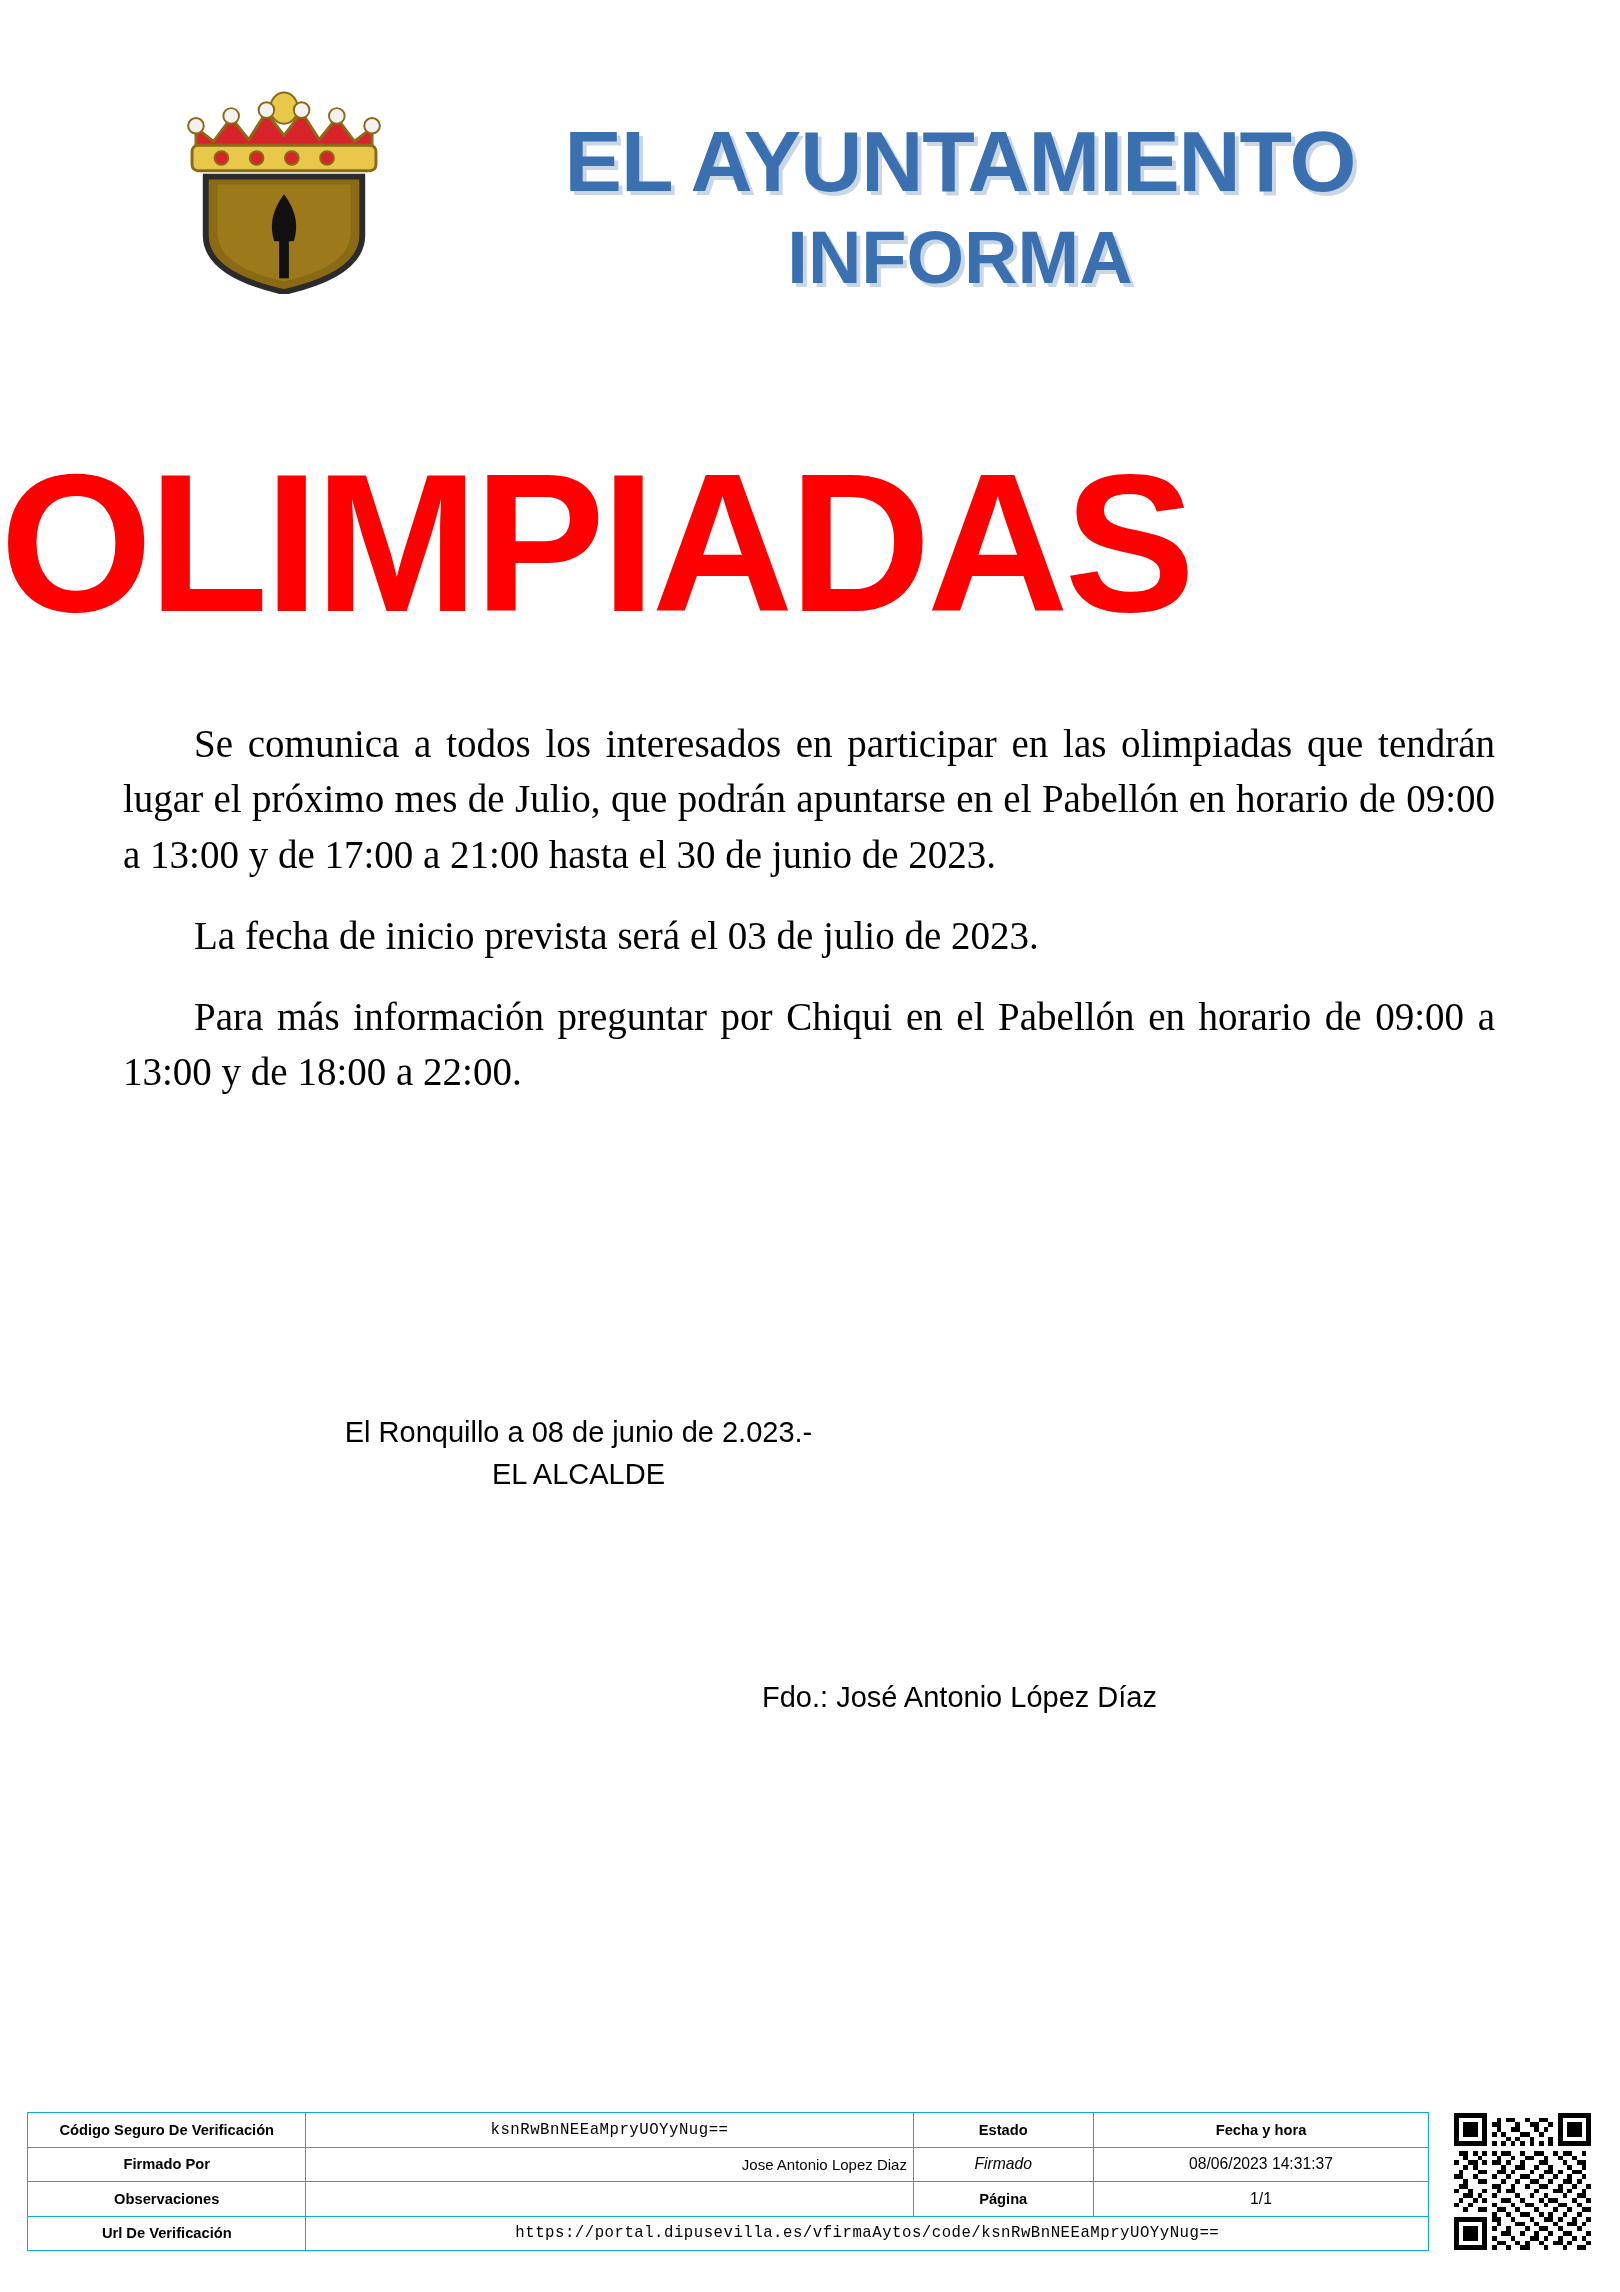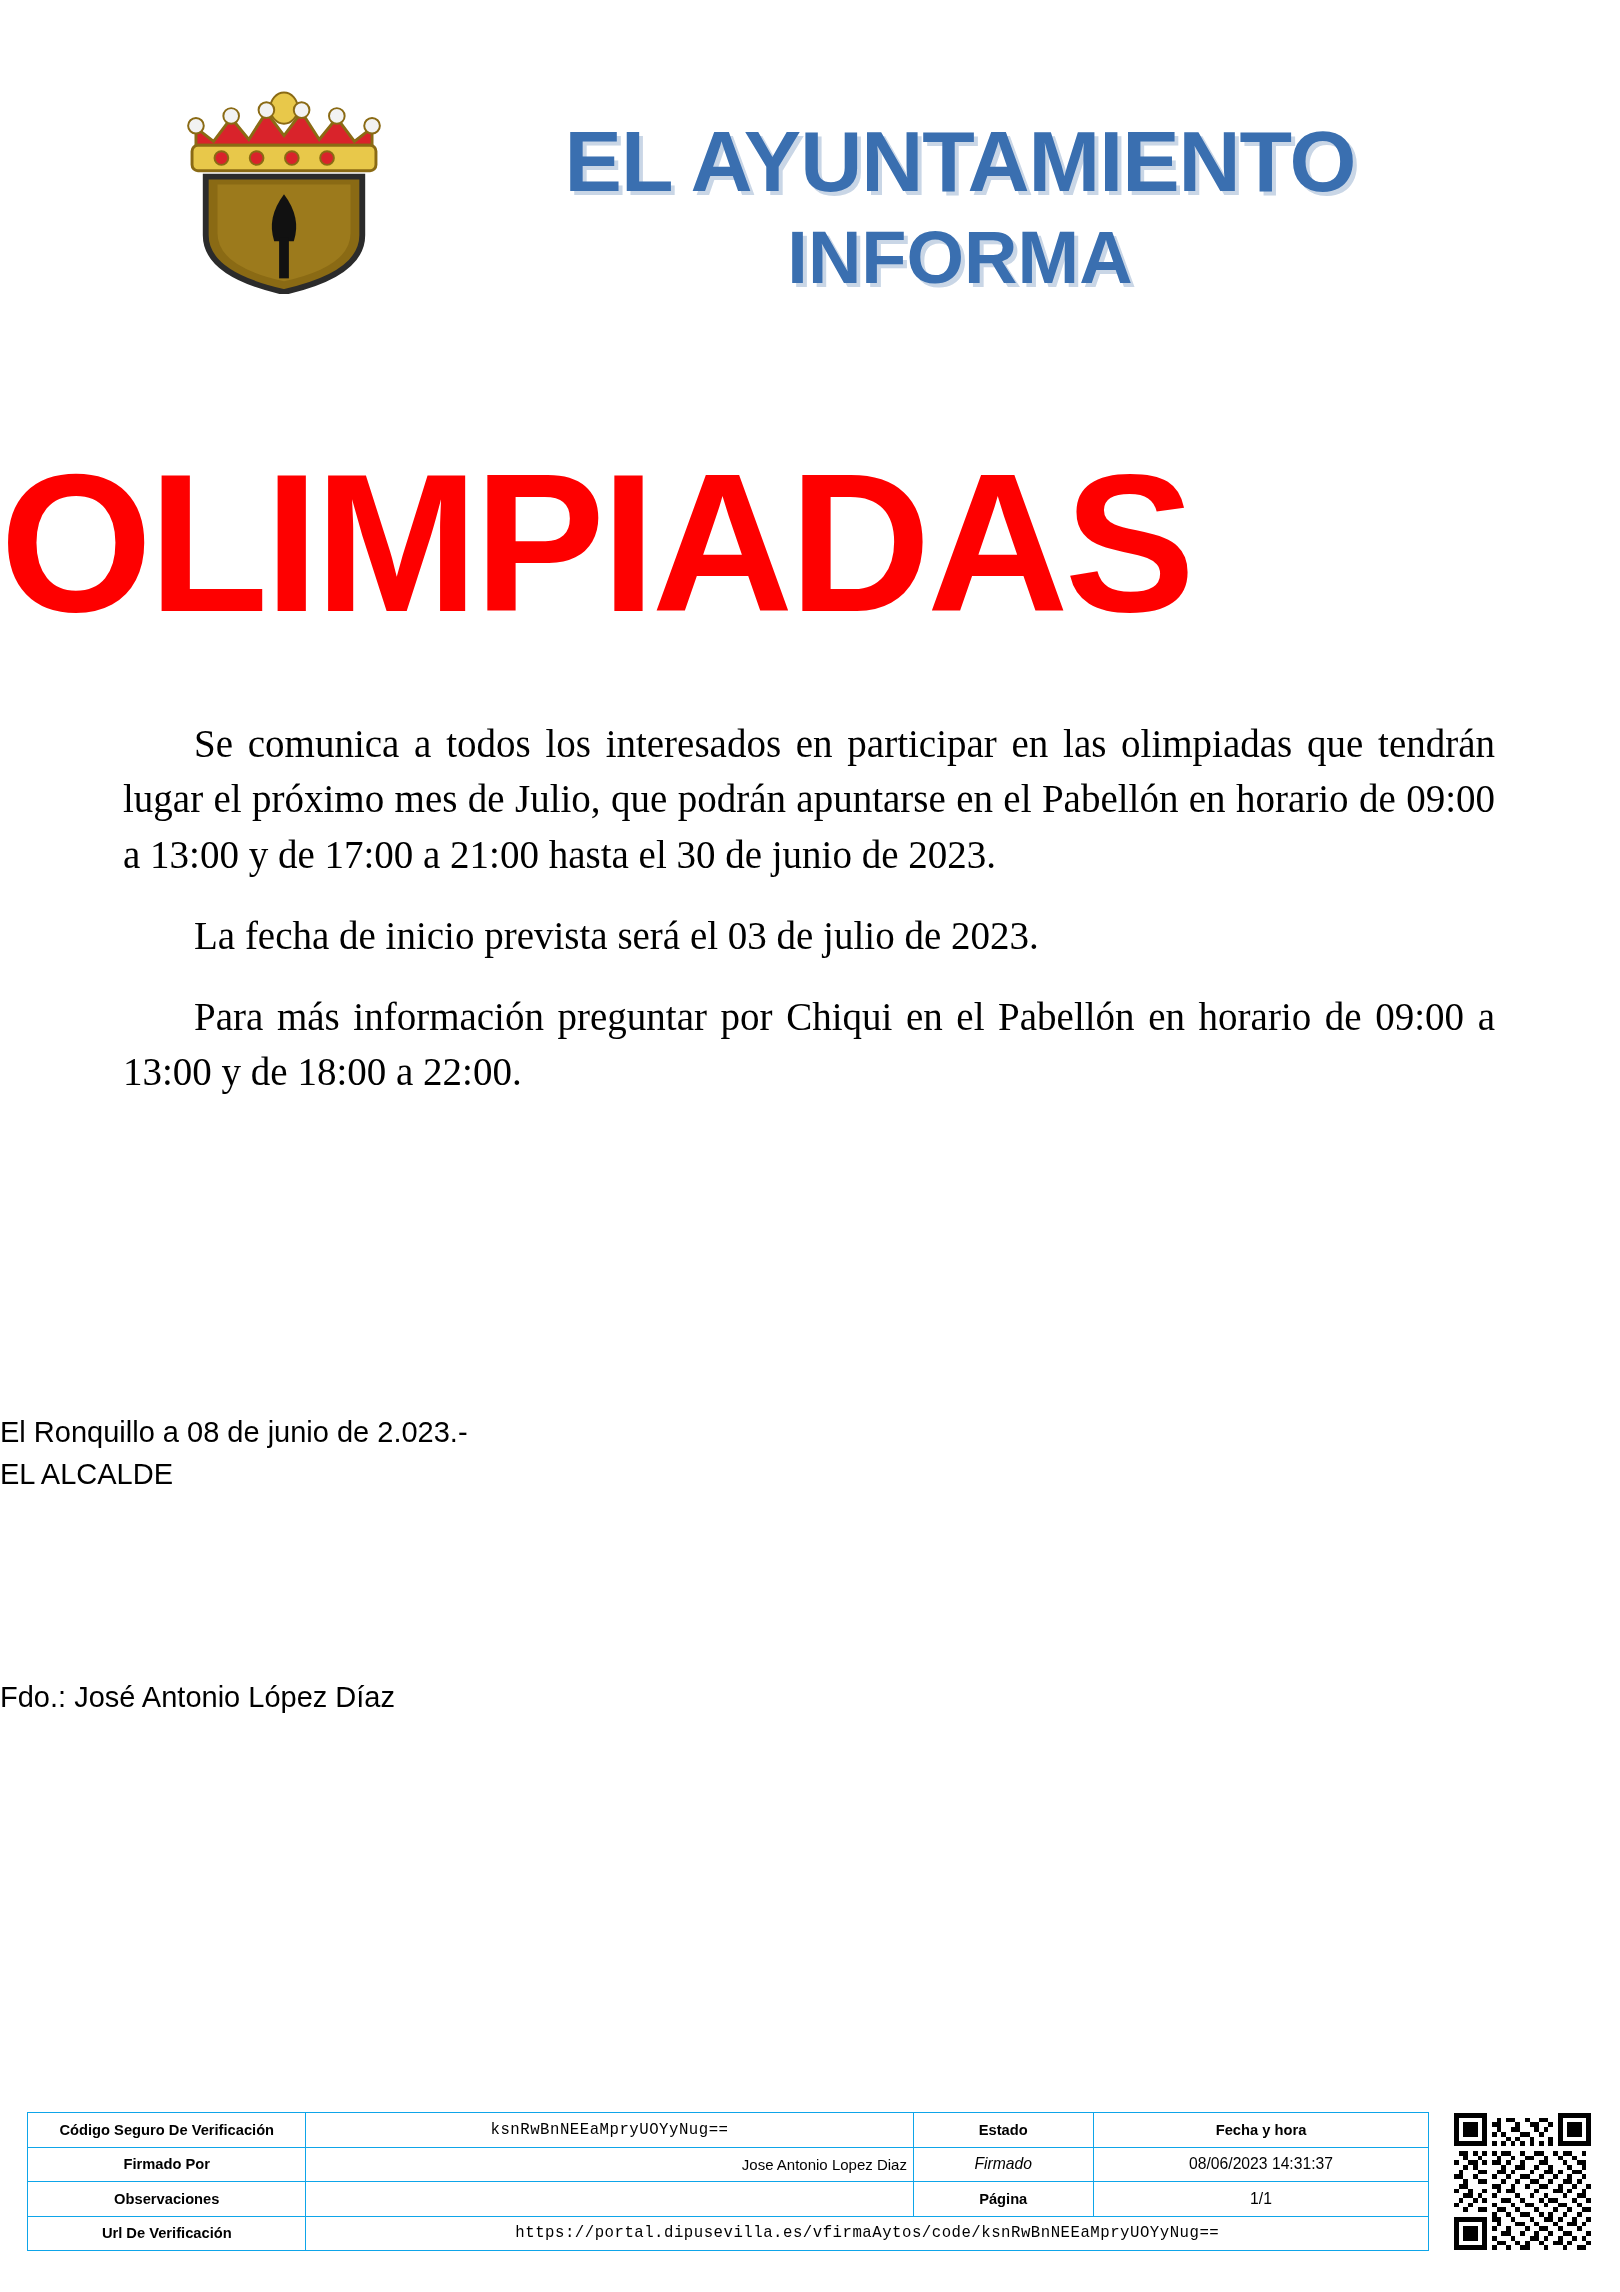--- a/index.html
+++ b/index.html
@@ -85,31 +85,31 @@
     margin: 0 0 25.5px 0;
   }
   .para:last-child { margin-bottom: 0; }
 
   
   .sign-block {
     position: absolute;
     left: 0;
     top: 1411px;
     width: 1157px;
-    text-align: left;
+    text-align: center;
     font-family: "Liberation Sans", sans-serif;
     font-size: 29px;
     line-height: 1.45;
   }
   .sign-name {
     position: absolute;
     left: 0;
     top: 1681px;
     width: 1157px;
-    text-align: left;
+    text-align: right;
     font-family: "Liberation Sans", sans-serif;
     font-size: 29px;
   }
 
   
   .footer {
     position: absolute;
     left: 27.4px;
     top: 2112px;
     width: 1568px;

